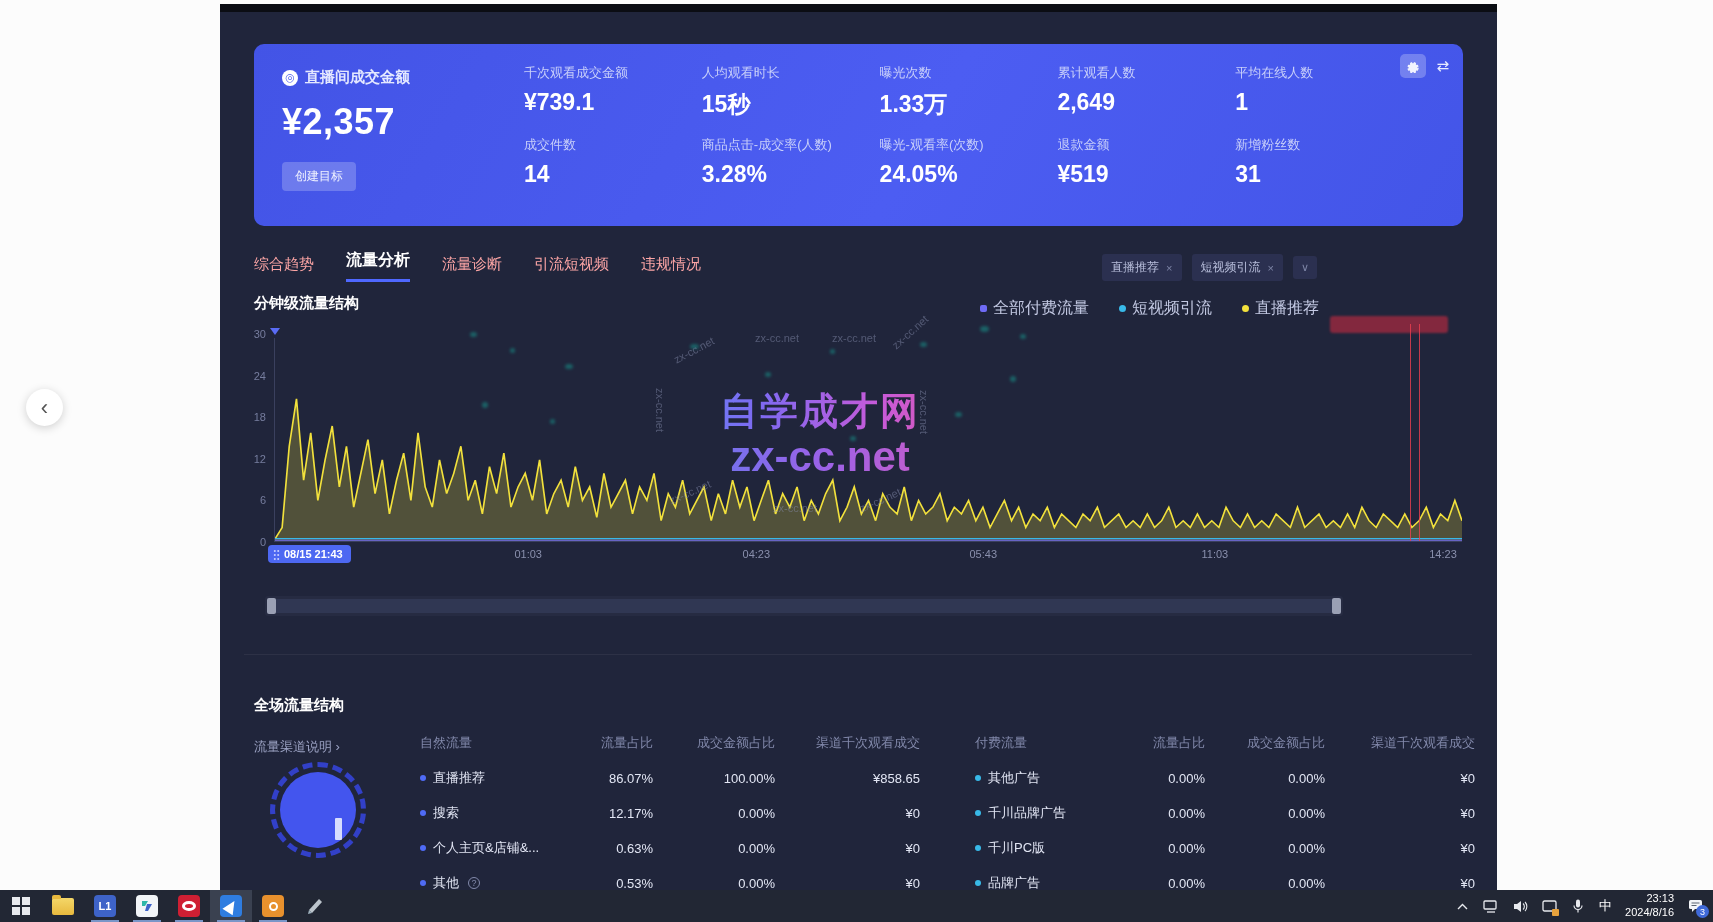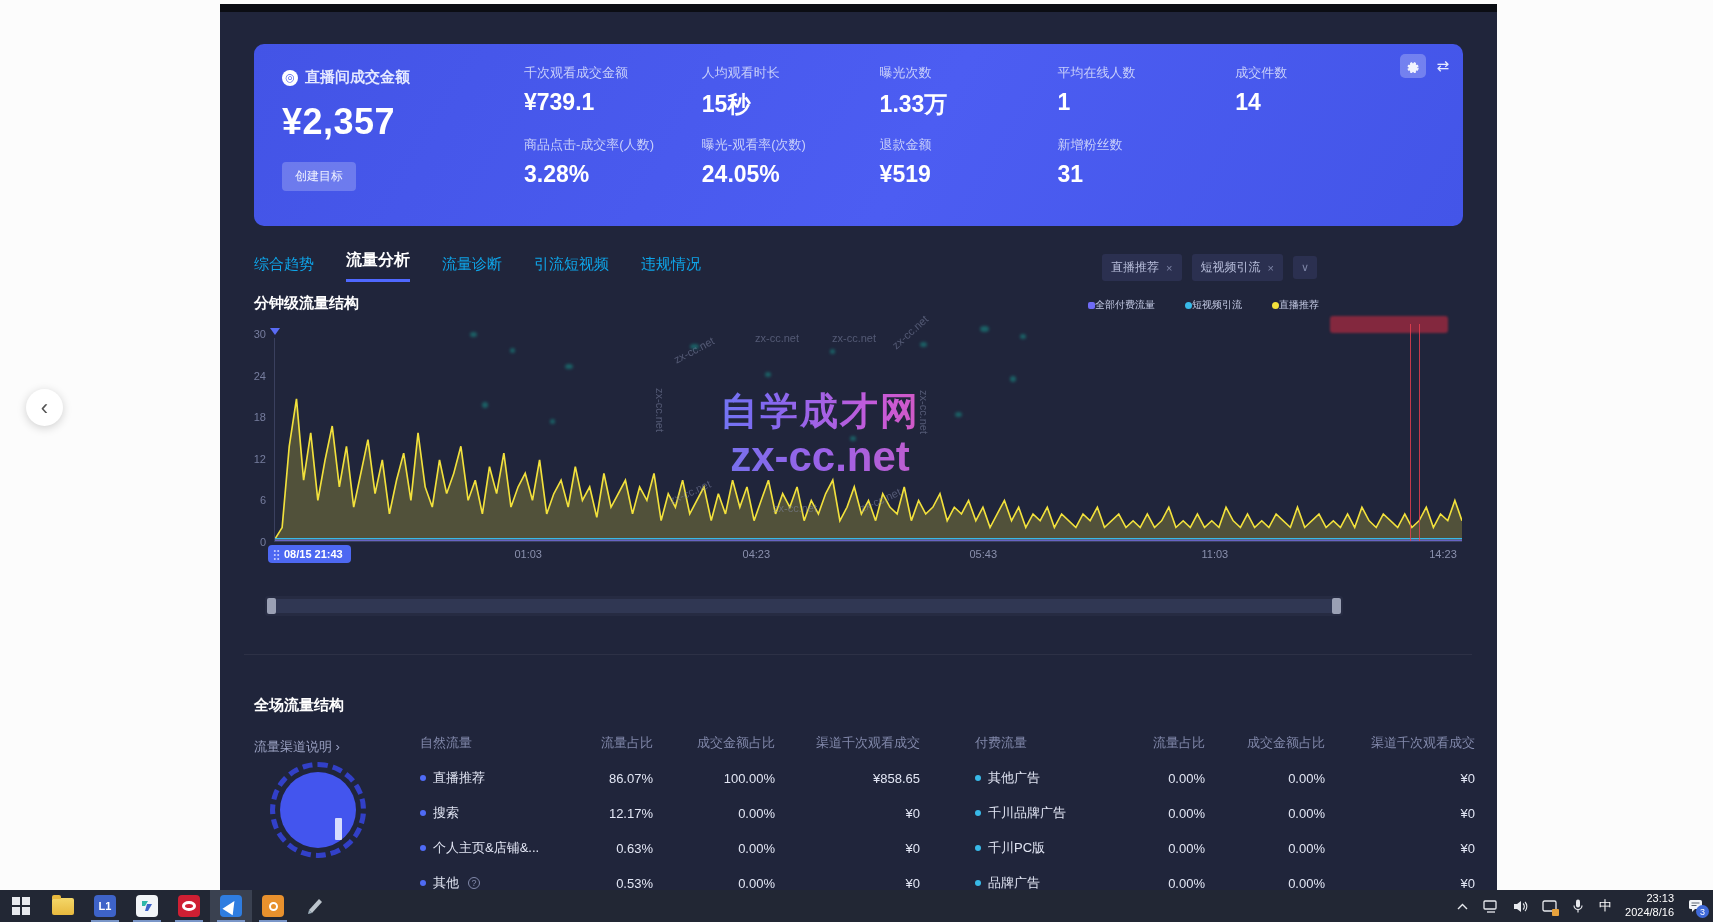--- a/index.html
+++ b/index.html
@@ -28,31 +28,31 @@
   .metrics-grid { flex:1; display:grid; grid-template-columns:repeat(5,1fr); grid-template-rows:1fr 1fr;
     padding:20px 60px 18px 20px; column-gap:10px; }
   .metric .m-label { color:#c9d0fa; font-size:13px; white-space:nowrap; }
   .metric .m-value { color:#fff; font-size:23px; font-weight:700; margin-top:7px; }
   .card-tools { position:absolute; right:14px; top:10px; display:flex; align-items:center; gap:10px; }
   .gear-chip { width:26px; height:24px; border-radius:5px; background:rgba(255,255,255,.25); display:flex; align-items:center; justify-content:center; cursor:pointer; }
   .swap-ico { color:#e8ecff; font-size:15px; cursor:pointer; }
 
   
   .tabs-row { position:absolute; left:34px; top:248px; display:flex; gap:32px; align-items:flex-end; height:30px; }
-  .tab { color:#0ea5e9; font-size:15px; cursor:pointer; padding-bottom:8px; white-space:nowrap; }
+  .tab { color:#fca5a5; font-size:15px; cursor:pointer; padding-bottom:8px; white-space:nowrap; }
   .tab.active { color:#fff; font-size:16px; font-weight:700; border-bottom:3px solid #4f68ff; }
   .filter-area { position:absolute; right:180px; top:250px; display:flex; gap:10px; align-items:center; }
   .filter-tag { background:#2b3050; color:#b8bedb; font-size:12px; padding:5px 9px; border-radius:3px; display:flex; gap:7px; align-items:center; cursor:pointer; }
   .filter-tag .x { color:#7d84a6; font-size:11px; }
   .filter-caret { color:#7d84a6; font-size:11px; padding:5px 8px; background:#2b3050; border-radius:3px; cursor:pointer; }
 
   
   .chart-title { position:absolute; left:34px; top:290px; color:#fff; font-size:15px; font-weight:700; }
   .legend { position:absolute; right:178px; top:294px; display:flex; gap:30px; }
-  .legend-item { display:flex; align-items:center; color:#c3c9e3; font-size:10px; cursor:pointer; }
+  .legend-item { display:flex; align-items:center; gap:6px; color:#c3c9e3; font-size:16px; cursor:pointer; }
   .legend-dot { width:7px; height:7px; border-radius:50%; }
   .legend-dot.square { border-radius:2px; }
 
   .chart-wrap { position:absolute; left:24px; top:322px; width:1222px; height:242px; }
   .yticks { position:absolute; left:0; top:8px; width:24px; height:208px; }
   .yticks span { position:absolute; right:2px; transform:translateY(-50%); color:#767d9e; font-size:11px; }
   .plot { position:absolute; left:30px; top:12px; right:4px; height:204px;
     border-left:1px solid #3a405e; border-bottom:1px solid #3a405e; }
   .plot svg { position:absolute; left:0; top:0; width:100%; height:100%; }
   .axis-pin { position:absolute; left:-5px; top:-10px; width:0; height:0; border:5px solid transparent; border-top:7px solid #5a6cf5; }
@@ -161,20 +161,24 @@
           </div>
         <div class="metric">
             <div class="m-label">人均观看时长</div>
             <div class="m-value">15秒</div>
           </div>
         <div class="metric">
             <div class="m-label">曝光次数</div>
             <div class="m-value">1.33万</div>
           </div>
         <div class="metric">
+            <div class="m-label">累计观看人数</div>
+            <div class="m-value">2,649</div>
+          </div>
+        <div class="metric">
             <div class="m-label">平均在线人数</div>
             <div class="m-value">1</div>
           </div>
         <div class="metric">
             <div class="m-label">成交件数</div>
             <div class="m-value">14</div>
           </div>
         <div class="metric">
             <div class="m-label">商品点击-成交率(人数)</div>
             <div class="m-value">3.28%</div>

